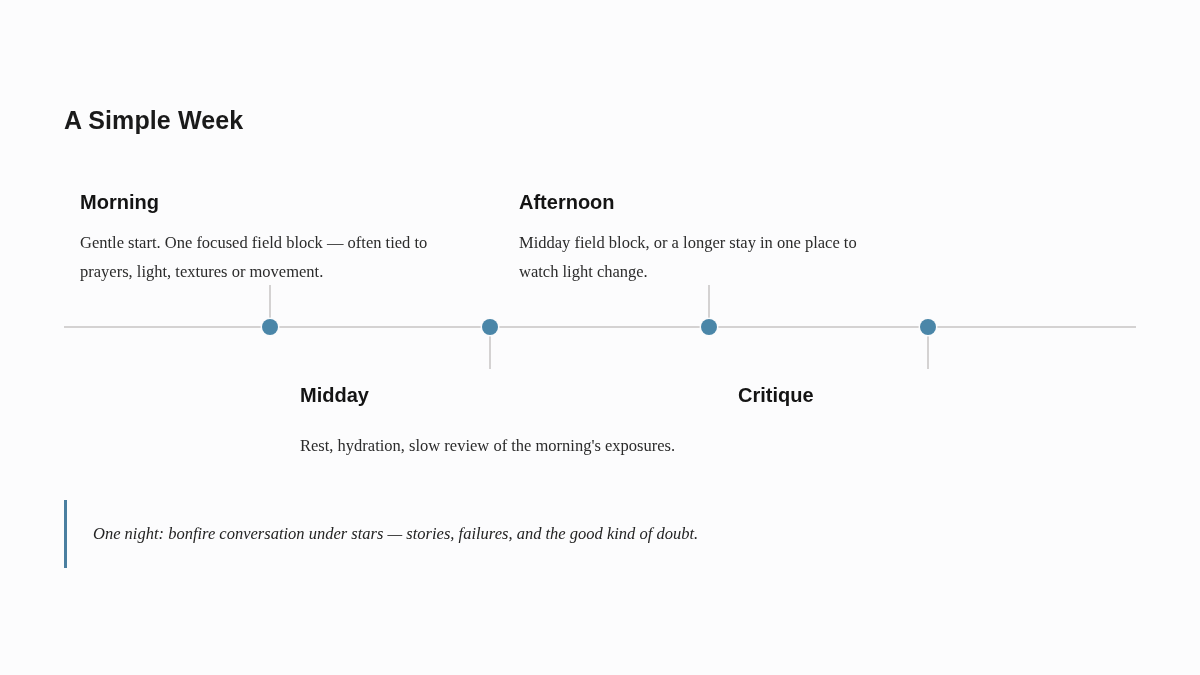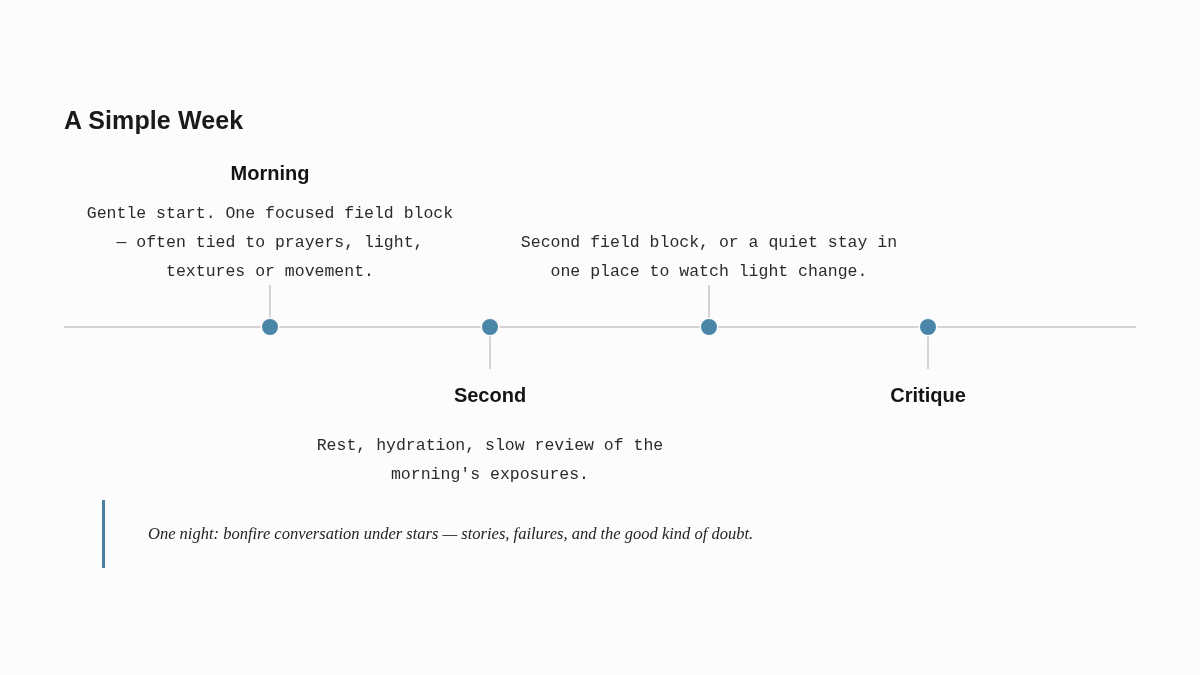--- a/index.html
+++ b/index.html
@@ -66,35 +66,35 @@
     height: 42px;
     background: #d4d2d2;
   }
   .node.up .node-stem    { top: -42px; }
   .node.down .node-stem  { top: 0px; }
 
   
   .entry {
     position: absolute;
     width: 380px;
-    text-align: center;
+    text-align: left;
   }
   .entry.above { bottom: 0; }
   .entry.below { top: 0; }
 
   .entry-heading {
     font-family: "Liberation Sans", sans-serif;
     font-size: 20px;
     font-weight: bold;
     color: #141414;
     margin: 0;
     line-height: 1.25;
   }
   .entry-desc {
-    font-family: Liberation Mono, monospace;
+    font-family: Liberation Serif, serif;
     font-size: 16.5px;
     color: #2b2b2b;
     margin: 0;
     line-height: 1.75;
   }
   .entry.above .entry-desc { margin-top: 14px; }
   .entry.below .entry-desc { margin-top: 24px; }
 
   
   .entry-slot {
@@ -106,23 +106,22 @@
 
   
   .footnote {
     position: absolute;
     left: 64px;
     top: 500px;
     height: 68px;
     border-left: 3px solid #4a7fa0;
     display: flex;
     align-items: center;
-    padding-left: 43px;
+    padding-left: 26px;
     box-sizing: border-box;
-    margin-left: 38px;
   }
   .footnote-text {
     font-family: "Liberation Serif", serif;
     font-style: italic;
     font-size: 16.5px;
     color: #232323;
     line-height: 1.6;
     white-space: nowrap;
   }
 </style>
@@ -137,28 +136,29 @@
 
   <div class="entry-slot" style="left:270px; top:287px;">
     <div class="entry above">
       <p class="entry-heading">Morning</p>
       <p class="entry-desc">Gentle start. One focused field block — often tied to prayers, light, textures or movement.</p>
     </div>
   </div>
 
   <div class="entry-slot" style="left:490px; top:383px;">
     <div class="entry below">
-      <p class="entry-heading">Second</p>
+      <p class="entry-heading">Midday</p>
       <p class="entry-desc">Rest, hydration, slow review of the morning's exposures.</p>
     </div>
   </div>
 
   <div class="entry-slot" style="left:709px; top:287px;">
     <div class="entry above">
-      <p class="entry-desc">Second field block, or a quiet stay in one place to watch light change.</p>
+      <p class="entry-heading">Afternoon</p>
+      <p class="entry-desc">Midday field block, or a longer stay in one place to watch light change.</p>
     </div>
   </div>
 
   <div class="entry-slot" style="left:928px; top:383px;">
     <div class="entry below">
       <p class="entry-heading">Critique</p>
     </div>
   </div>
 
   <div class="node up" style="left:270px;">

